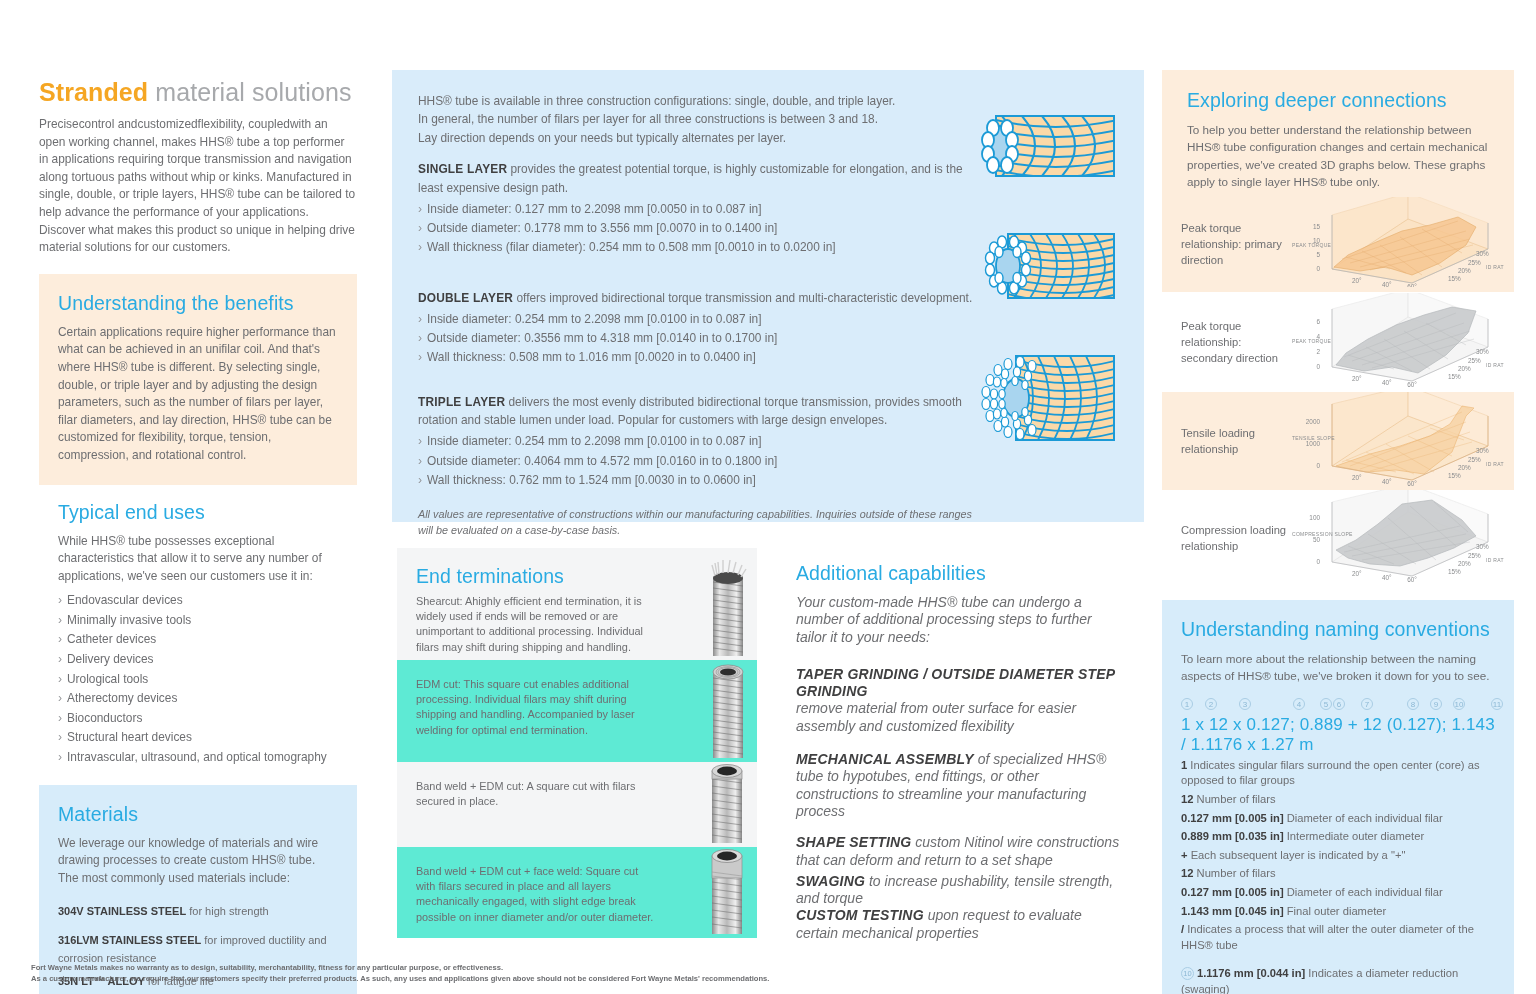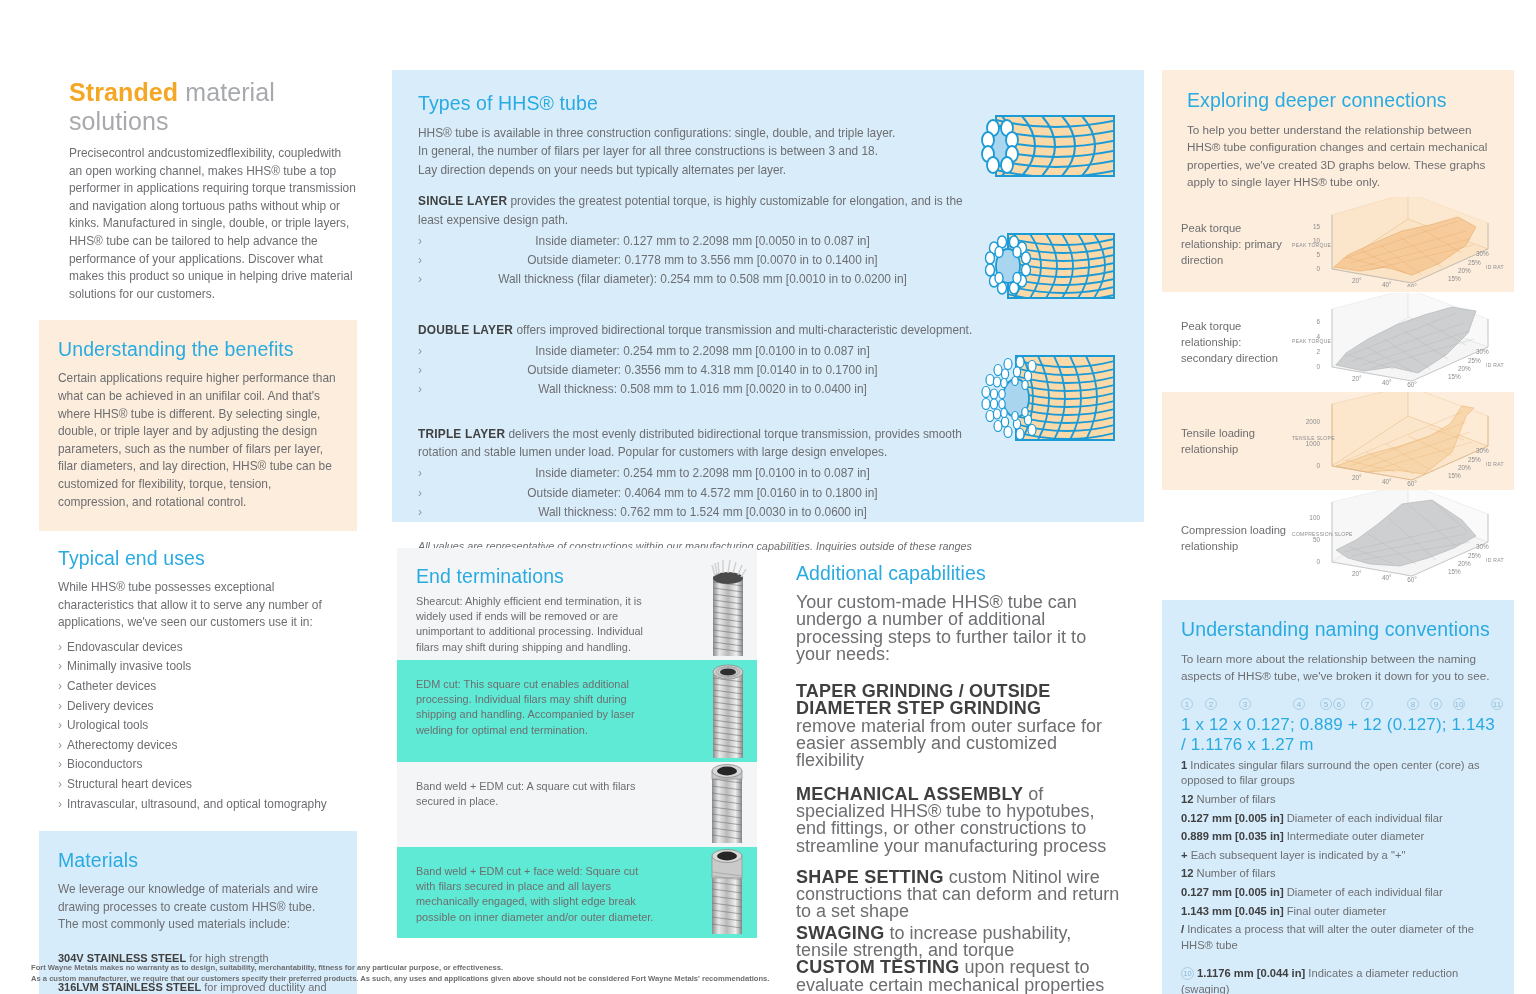--- a/index.html
+++ b/index.html
@@ -38,35 +38,35 @@
   ul.chev li:before {
     content: "›"; position: absolute; left: 0; color: #939598;
   }
 
   
   .col-left { position: absolute; left: 39px; top: 78px; width: 318px; }
   .panel { padding: 18px 19px 20px 19px; }
   .panel-peach { background: #fdeddc; }
   .panel-blue  { background: #d7ecfa; }
 
-  .block-intro { margin-bottom: 17px; margin-left: 30px; }
+  .block-intro { margin-bottom: 17px; }
   .block-plain { padding: 0; margin-bottom: 16px; }
 
   .mat-item { font-size: 11px; line-height: 17.6px; color: #6d6e71; margin-top: 11px; }
 
   
   .types-panel {
     position: absolute; left: 392px; top: 70px;
     width: 752px; height: 452px;
     background: #d9ecfa;
     padding: 22px 26px;
   }
   .types-text { width: 560px; }
   .types-text p.body { line-height: 18.4px; }
-  .types-text ul.chev li { line-height: 19.2px; text-align: center; }
+  .types-text ul.chev li { line-height: 19.2px; }
   .lay-block { margin-top: 11px; }
   .lay-block .lead { margin-bottom: 1px; }
   .note-italic {
     font-style: italic; font-size: 10.8px; line-height: 16.4px;
     color: #6d6e71; margin-top: 16px;
   }
 
   .tube-figs { position: absolute; right: 26px; top: 40px; width: 150px; }
   .tube-fig { margin-bottom: 44px; }
 
@@ -77,21 +77,21 @@
   .term-row.peach { background: #5eead4; }
   .term-row p.body { font-size: 10.9px; line-height: 15.2px; width: 238px; }
 
   .term-photo {
     position: absolute; right: 6px; bottom: 0;
     width: 46px;
   }
 
   
   .addcap { position: absolute; left: 796px; top: 562px; width: 324px; }
-  .addcap p.body { font-size: 18px; line-height: 17.3px; }
+  .addcap p.body { font-size: 14px; line-height: 17.3px; font-style: italic; }
   .addcap .grp { margin-top: 13px; }
 
   
   .col-right { position: absolute; left: 1162px; top: 70px; width: 352px; }
   .deep-panel { background: #fdeddc; padding: 19px 19px 6px 25px; }
   .deep-panel p.body { font-size: 11.7px; line-height: 17.3px; }
 
   .graph-row { position: relative; display: flex; align-items: center; min-height: 96px; }
   .graph-row.peach { background: #fdeddc; }
   .graph-row.white { background: #ffffff; }
@@ -182,21 +182,20 @@
       <p class="body">We leverage our knowledge of materials and wire drawing processes to create custom HHS® tube. The most commonly used materials include:</p>
       <div class="mat-item" style="margin-top:16px;"><span class="bold">304V STAINLESS STEEL</span><span> for high strength</span></div>
       <div class="mat-item"><span class="bold">316LVM STAINLESS STEEL</span><span> for improved ductility and corrosion resistance</span></div>
       <div class="mat-item" style="margin-top:6px;"><span class="bold">35N LT™ ALLOY</span><span> for fatigue life</span></div>
 
     </div>
   </div>
 
   <div class="types-panel">
     <div class="types-text">
-      <h2 class="sec-title">Types of HHS® tube</h2>
       <p class="body">HHS® tube is available in three construction configurations: single, double, and triple layer.</p>
       <p class="body">In general, the number of filars per layer for all three constructions is between 3 and 18.</p>
       <p class="body">Lay direction depends on your needs but typically alternates per layer.</p>
 
       <div class="lay-block" style="margin-top:13px;">
         <p class="body lead"><span class="caps">SINGLE LAYER</span><span> provides the greatest potential torque, is highly customizable for elongation, and is the least expensive design path.</span></p>
         <ul class="chev" style="margin-top:3px;">
           <li>Inside diameter: 0.127 mm to 2.2098 mm [0.0050 in to 0.087 in]</li>
           <li>Outside diameter: 0.1778 mm to 3.556 mm [0.0070 in to 0.1400 in]</li>
           <li>Wall thickness (filar diameter): 0.254 mm to 0.508 mm [0.0010 in to 0.0200 in]</li>

